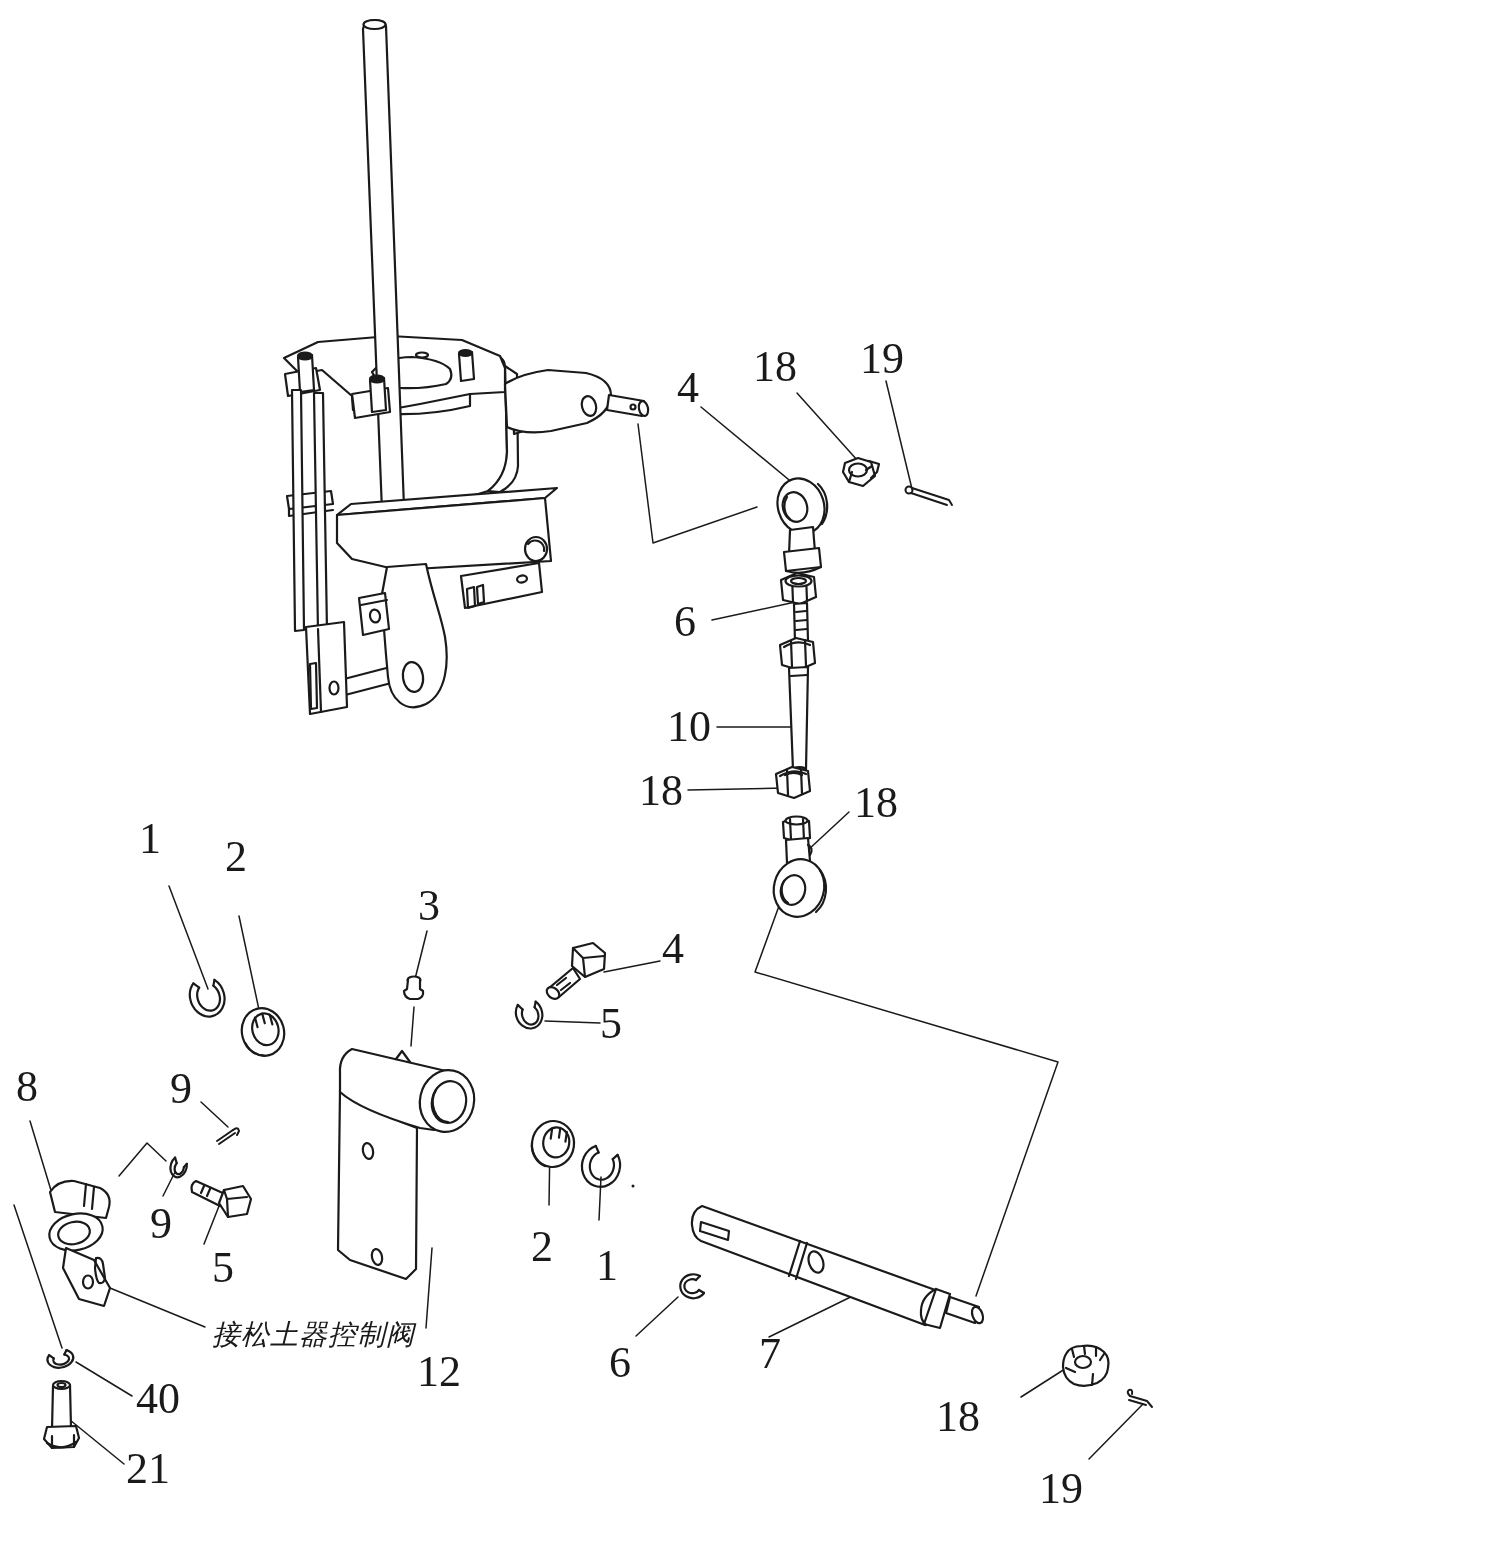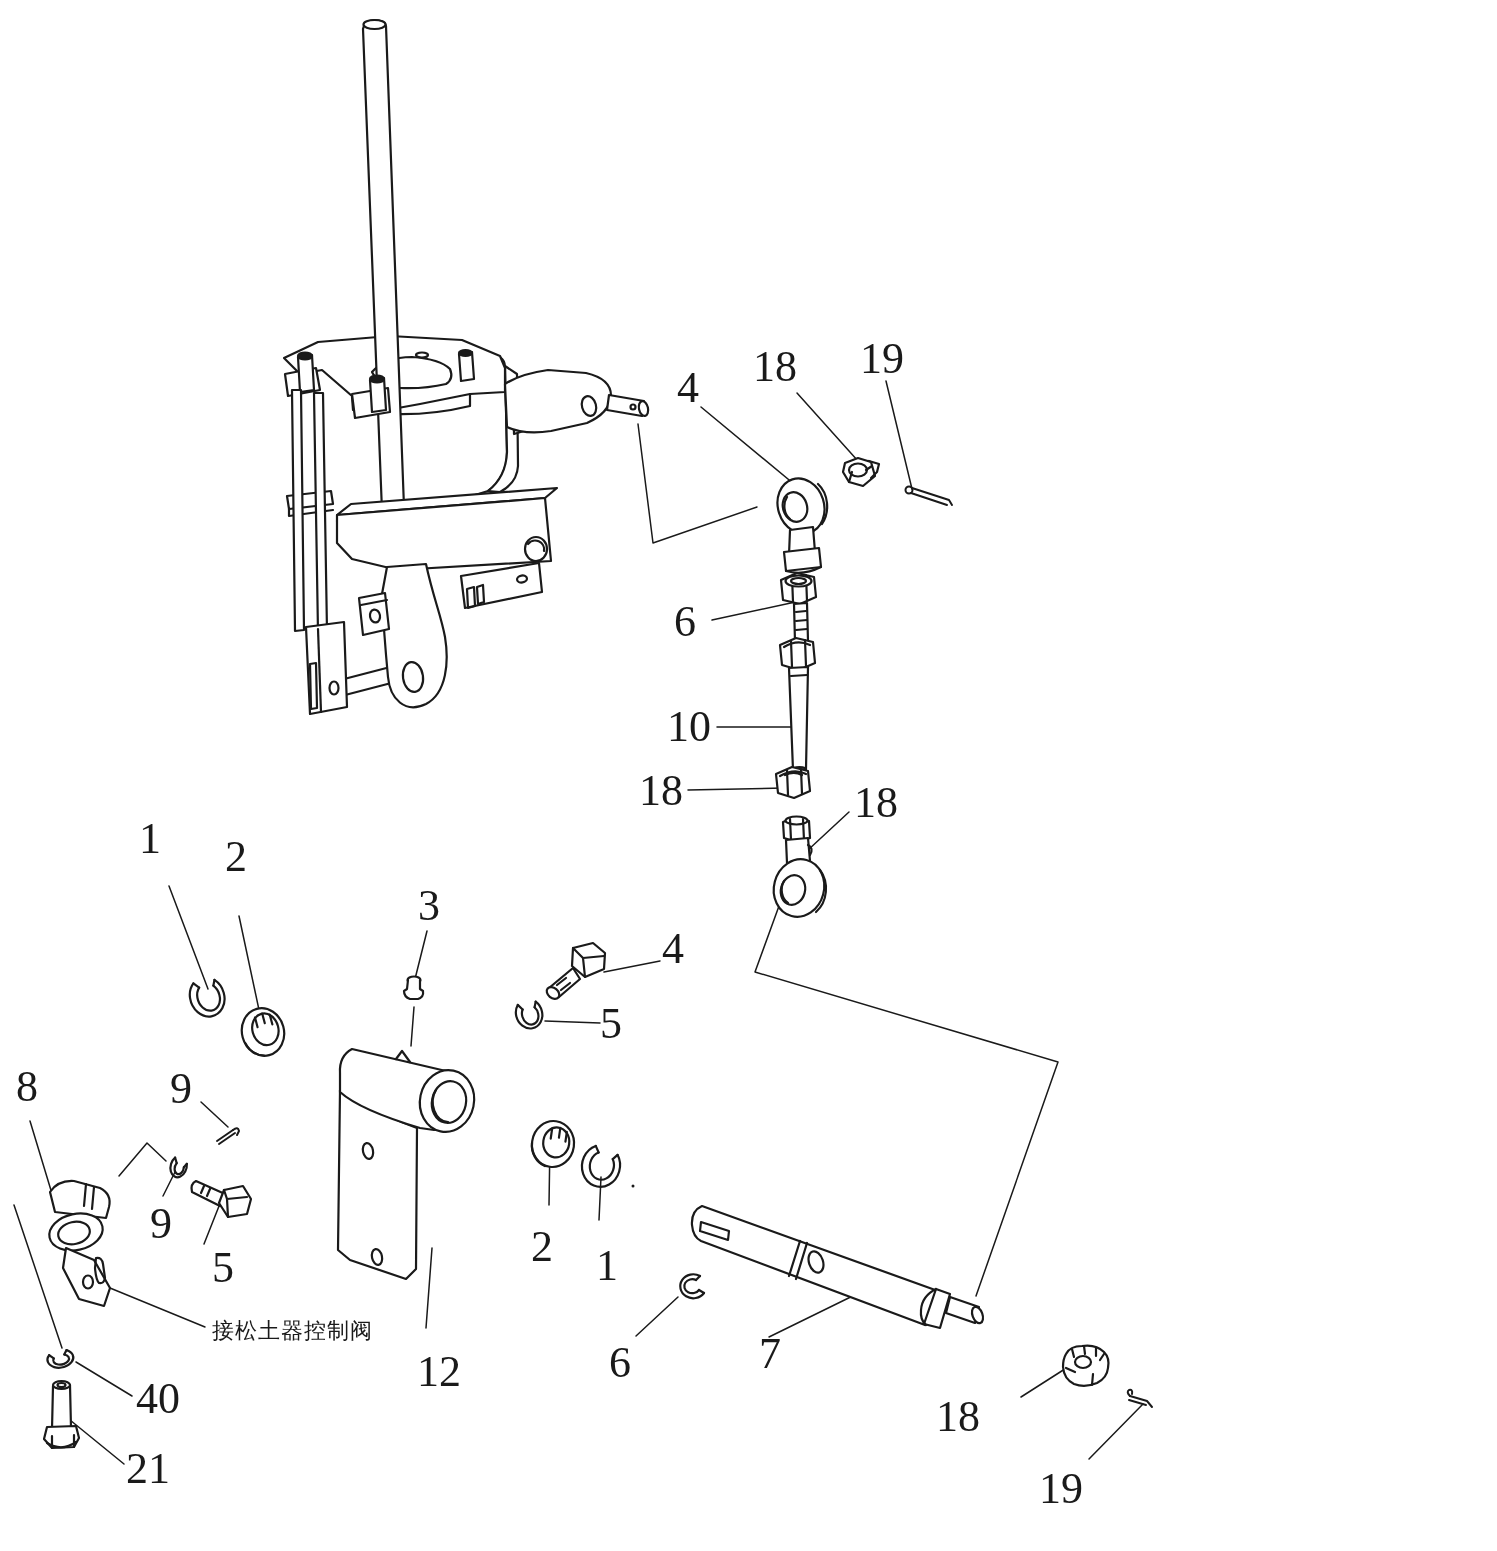--- a/index.html
+++ b/index.html
@@ -6,22 +6,23 @@
   .canvas{
     position:relative;width:1497px;height:1551px;background:#ffffff;
     font-family:"Liberation Serif",serif;color:#1a1a1a;overflow:hidden;
   }
   .canvas svg{position:absolute;left:0;top:0;}
   .callout{
     position:absolute;transform:translate(-50%,-50%);
     font-size:44px;line-height:1;white-space:nowrap;user-select:none;
   }
   .note{
-    position:absolute;font-size:22px;line-height:1.2;white-space:nowrap;
+    position:absolute;font-size:28px;line-height:1.2;white-space:nowrap;
     letter-spacing:1px;
+    font-style:italic;
   }
 </style>
 </head>
 <body style="background: rgb(255, 255, 255);">
 
 <div class="canvas" style="color: rgb(26, 26, 26);">
 
 <svg width="1497" height="1551" viewBox="0 0 1497 1551">
   <g stroke="#1a1a1a" stroke-width="2.2" fill="none" stroke-linejoin="round" stroke-linecap="round">
 

